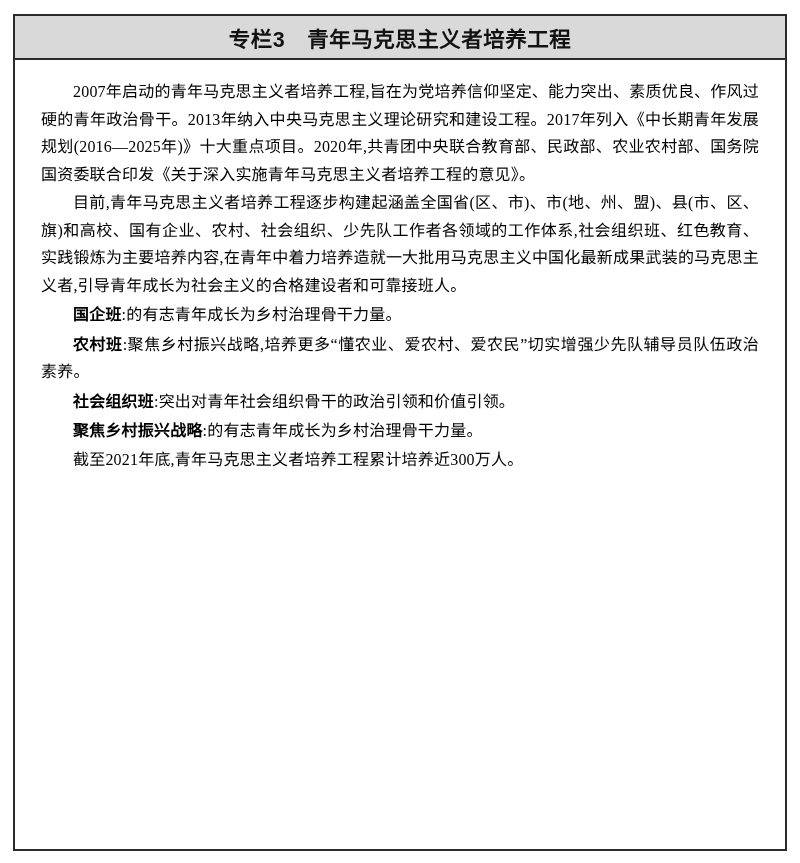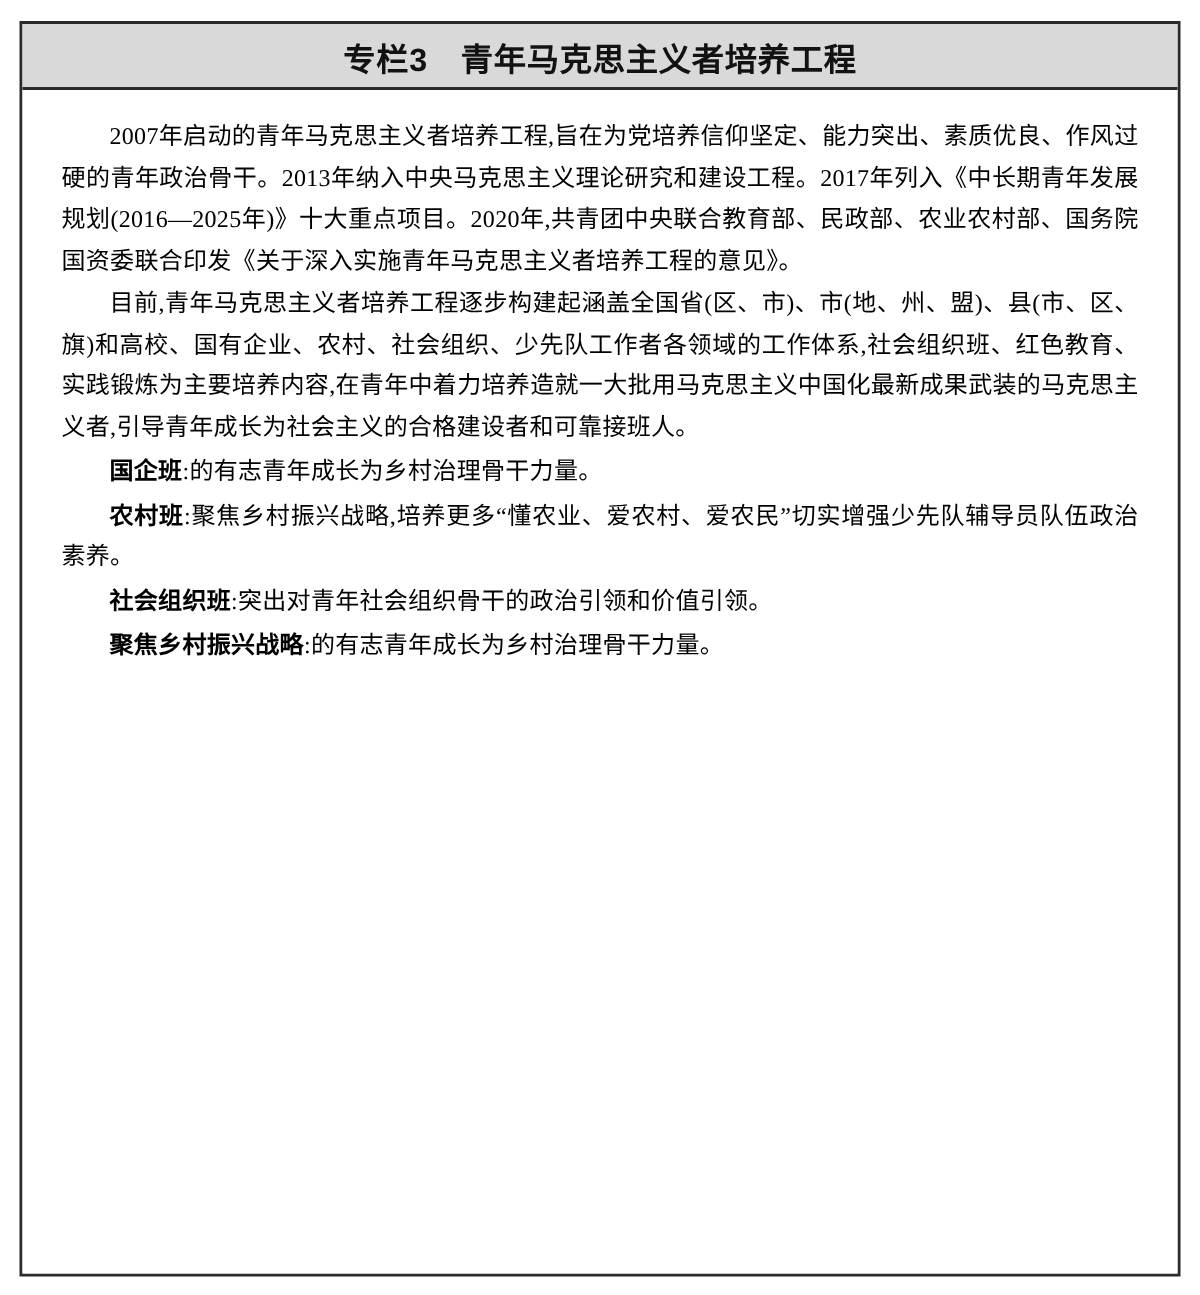--- a/index.html
+++ b/index.html
@@ -105,16 +105,17 @@
 
 
       <p class="para hang item"><span class="lead">国企班</span><span>:的有志青年成长为乡村治理骨干力量。</span></p>
 
       <p class="para hang item"><span class="lead">农村班</span><span>:聚焦乡村振兴战略,培养更多“懂农业、爱农村、爱农民”切实增强少先队辅导员队伍政治素养。</span></p>
 
       <p class="para hang item"><span class="lead">社会组织班</span><span>:突出对青年社会组织骨干的政治引领和价值引领。</span></p>
 
       <p class="para hang item"><span class="lead">聚焦乡村振兴战略</span><span>:的有志青年成长为乡村治理骨干力量。</span></p>
 
+      <p class="para indent">截至2021年底,青年马克思主义者培养工程累计培养近300万人。</p>
 
     </div>
   </div>
 </div>
 
 </body></html>

